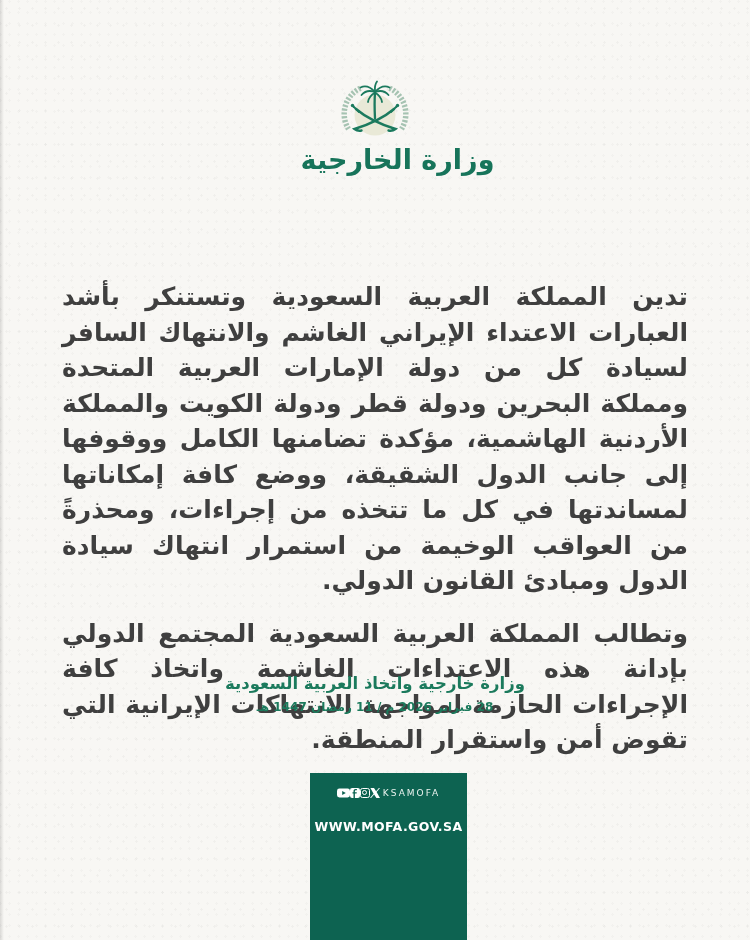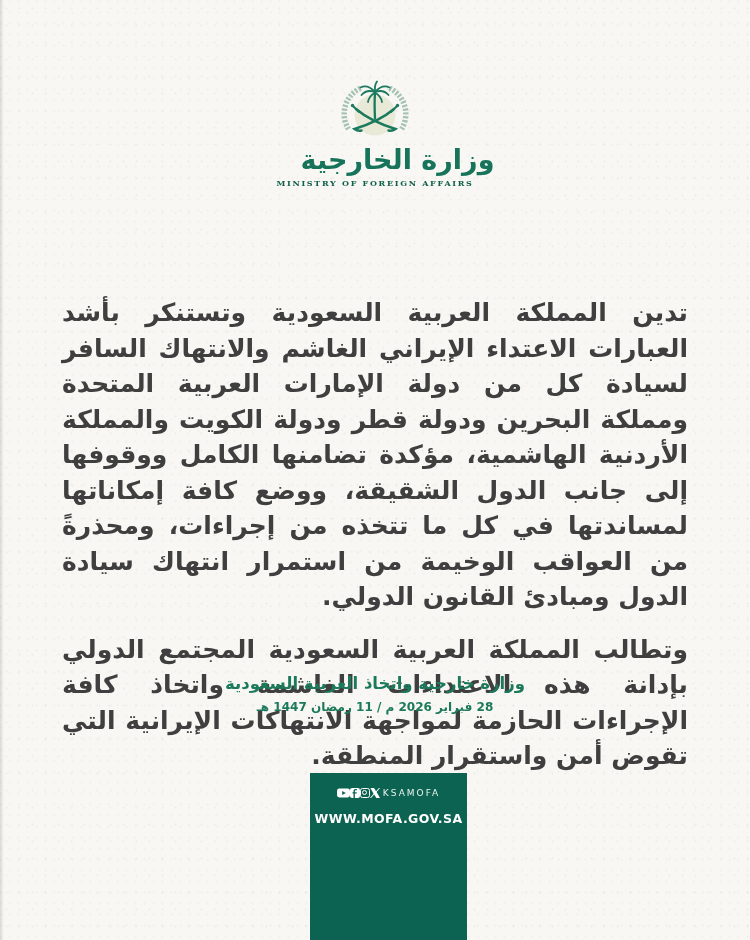--- a/index.html
+++ b/index.html
@@ -52,21 +52,21 @@
 
   
   .statement {
     position:absolute; top:279px; left:62px; width:626px;
     direction:rtl;
     text-align:justify;
     color:#3f3f3f;
     font-size:25px; font-weight:bold;
     line-height:35.5px;
   }
-  .statement p { margin:16px 0 17px 0; }
+  .statement p { margin:0 0 17px 0; }
   .statement p:last-child { margin-bottom:0; }
 
   
   .attribution {
     position:absolute; top:673px; left:0; width:750px;
     text-align:center;
     direction:rtl;
     color:#1b7a5c;
     font-weight:bold;
   }
@@ -95,21 +95,21 @@
   }
   .insta-dot { width:3px; height:3px; border:1.1px solid #fff; border-radius:50%; }
   .x-glyph { font-size:11px; font-weight:bold; line-height:11px; letter-spacing:0; }
   .handle {
     font-size:9px; font-weight:500;
     letter-spacing:2px;
     color:#e9f2ee;
     margin-left:3px;
   }
   .website {
-    margin-top:12px;
+    margin-top:20px;
     font-size:12.5px; font-weight:bold;
     letter-spacing:0.4px;
   }
 </style>
 </head>
 <body>
 
 <div class="page">
 
   <header class="logo-block">
@@ -131,21 +131,20 @@
       <path d="M 40,13.5 C 39.5,8.5 40.5,5.5 42,3.5" stroke="#1b7a5e" stroke-width="1.8" stroke-linecap="round"></path>
 
       <path d="M 21,31 C 31,39.5 46,46.5 60.5,51 C 58.5,52.5 56,53 53.5,52.5" stroke="#1b7a5e" stroke-width="2.4" stroke-linecap="round" fill="none"></path>
       <path d="M 59,31 C 49,39.5 34,46.5 19.5,51 C 21.5,52.5 24,53 26.5,52.5" stroke="#1b7a5e" stroke-width="2.4" stroke-linecap="round" fill="none"></path>
       <path d="M 18.5,28.5 L 24,34" stroke="#1b7a5e" stroke-width="2" stroke-linecap="round"></path>
       <path d="M 61.5,28.5 L 56,34" stroke="#1b7a5e" stroke-width="2" stroke-linecap="round"></path>
       <circle cx="17.5" cy="27.5" r="1.7" fill="#1b7a5e"></circle>
       <circle cx="62.5" cy="27.5" r="1.7" fill="#1b7a5e"></circle>
     </svg>
     <div class="logo-arabic">وزارة الخارجية</div>
-    <div class="logo-english">MINISTRY OF FOREIGN AFFAIRS</div>
   </header>
 
   <main class="statement">
     <p>تدين المملكة العربية السعودية وتستنكر بأشد العبارات الاعتداء الإيراني الغاشم والانتهاك السافر لسيادة كل من دولة الإمارات العربية المتحدة ومملكة البحرين ودولة قطر ودولة الكويت والمملكة الأردنية الهاشمية، مؤكدة تضامنها الكامل ووقوفها إلى جانب الدول الشقيقة، ووضع كافة إمكاناتها لمساندتها في كل ما تتخذه من إجراءات، ومحذرةً من العواقب الوخيمة من استمرار انتهاك سيادة الدول ومبادئ القانون الدولي.</p>
     <p>وتطالب المملكة العربية السعودية المجتمع الدولي بإدانة هذه الاعتداءات الغاشمة واتخاذ كافة الإجراءات الحازمة لمواجهة الانتهاكات الإيرانية التي تقوض أمن واستقرار المنطقة.</p>
   </main>
 
   <section class="attribution">
     <div class="attribution-issuer">وزارة خارجية واتخاذ العربية السعودية</div>
     <div class="attribution-date">28 فبراير 2026 م / 11 رمضان 1447 هـ</div>

